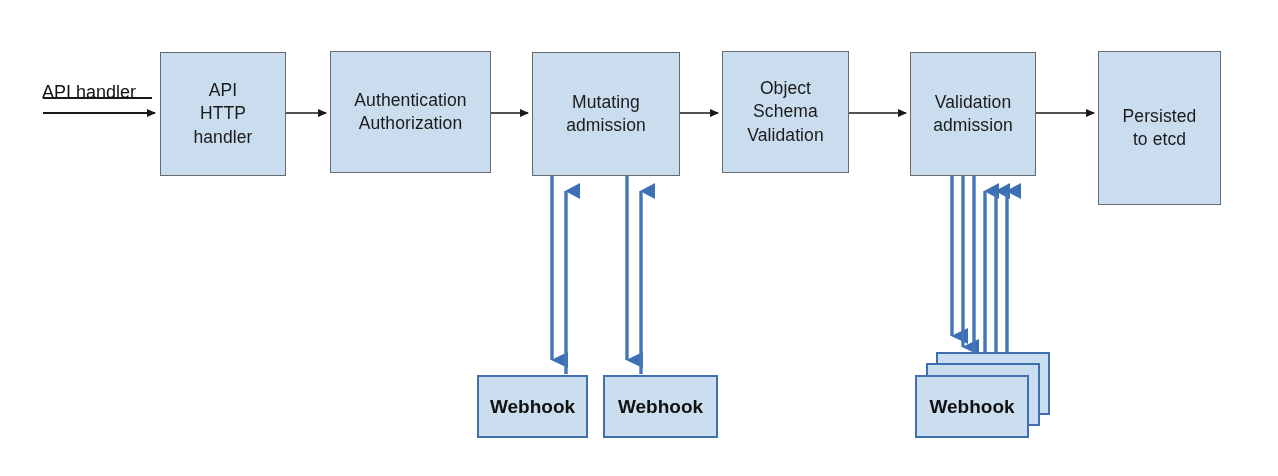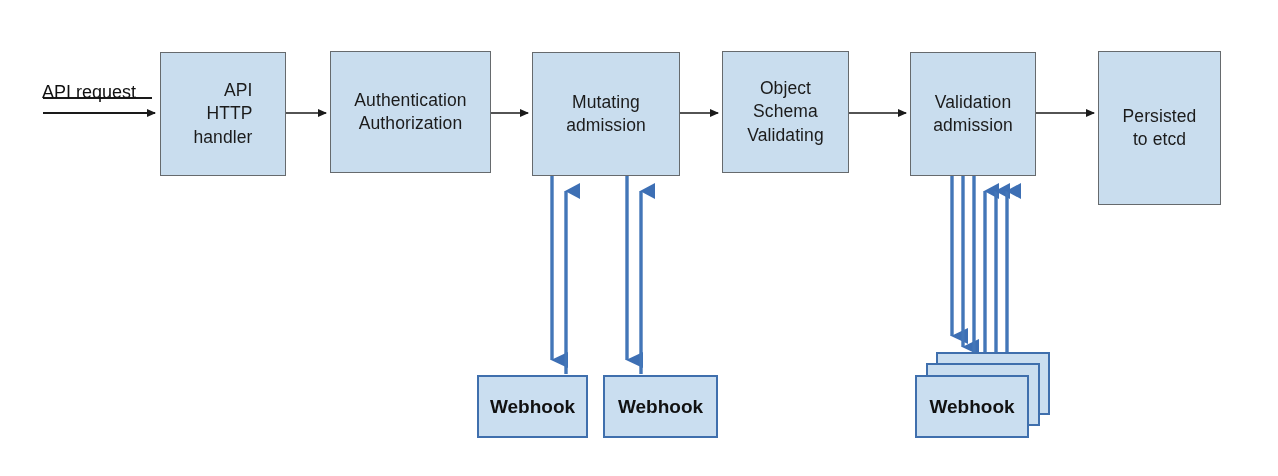--- a/index.html
+++ b/index.html
@@ -121,42 +121,42 @@
       <line x1="974" y1="176" x2="974" y2="360" stroke="#4376b8" stroke-width="3.4" marker-end="url(#blu-dn)"></line>
     </g>
 
     <g>
       <line x1="985" y1="352" x2="985" y2="191" stroke="#4376b8" stroke-width="3.4" marker-end="url(#blu-up)"></line>
       <line x1="996" y1="363" x2="996" y2="191" stroke="#4376b8" stroke-width="3.4" marker-end="url(#blu-up)"></line>
       <line x1="1007" y1="374" x2="1007" y2="191" stroke="#4376b8" stroke-width="3.4" marker-end="url(#blu-up)"></line>
     </g>
   </svg>
 
-  <div class="request-label" style="left:42px; top:82px;">API request</div>
+  <div class="request-label" style="left:42px; top:82px;">API handler</div>
 
-  <div class="node" style="left:160px; top:52px; width:126px; height:124px;text-align:right;">
+  <div class="node" style="left:160px; top:52px; width:126px; height:124px;">
     <span class="label">API
 HTTP
 handler</span>
   </div>
 
   <div class="node" style="left:330px; top:51px; width:161px; height:122px;">
     <span class="label">Authentication
 Authorization</span>
   </div>
 
   <div class="node" style="left:532px; top:52px; width:148px; height:124px;align-items:center;">
     <span class="label">Mutating
 admission</span>
   </div>
 
   <div class="node" style="left:722px; top:51px; width:127px; height:122px;">
     <span class="label">Object
 Schema
-Validating</span>
+Validation</span>
   </div>
 
   <div class="node" style="left:910px; top:52px; width:126px; height:124px;">
     <span class="label">Validation
 admission</span>
   </div>
 
   <div class="node" style="left:1098px; top:51px; width:123px; height:154px;">
     <span class="label">Persisted
 to etcd</span>

